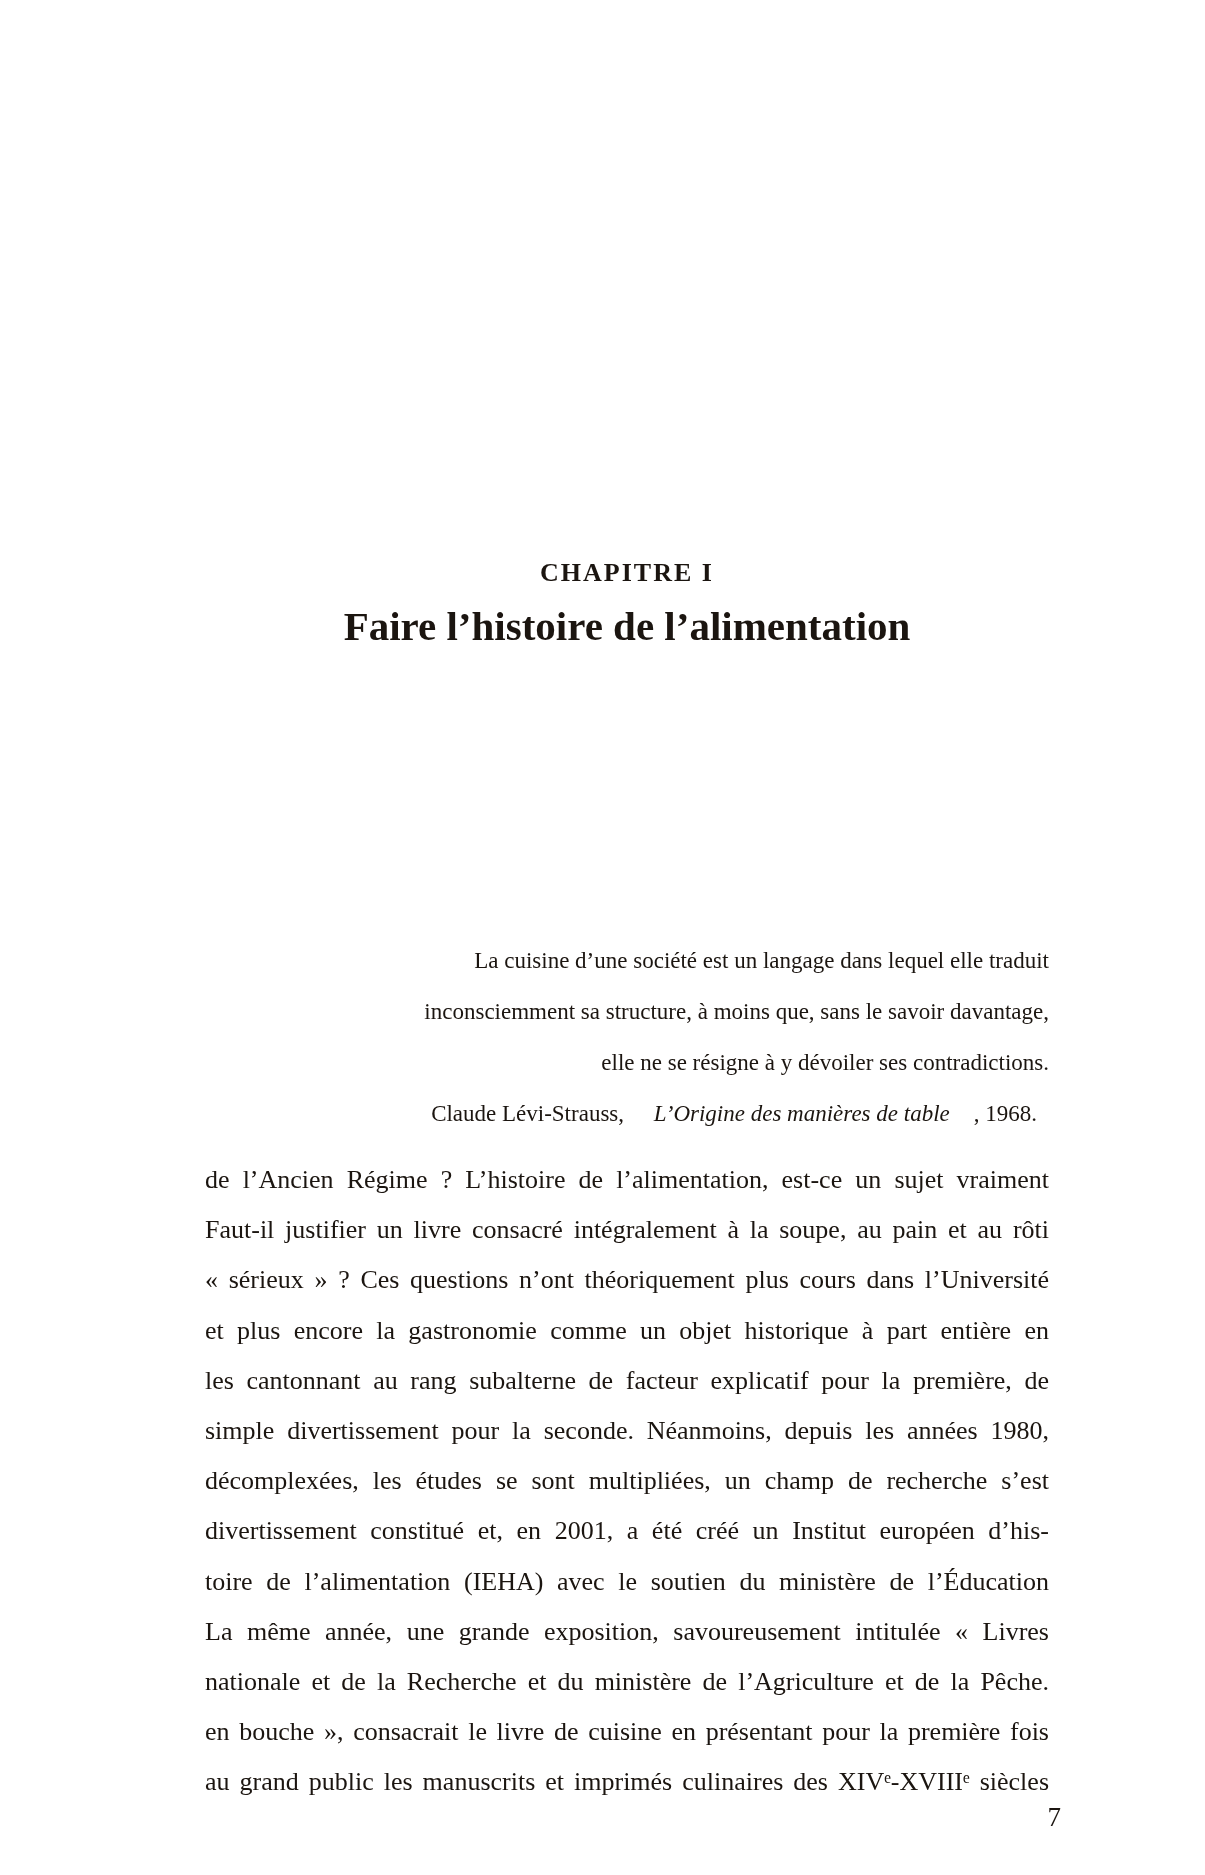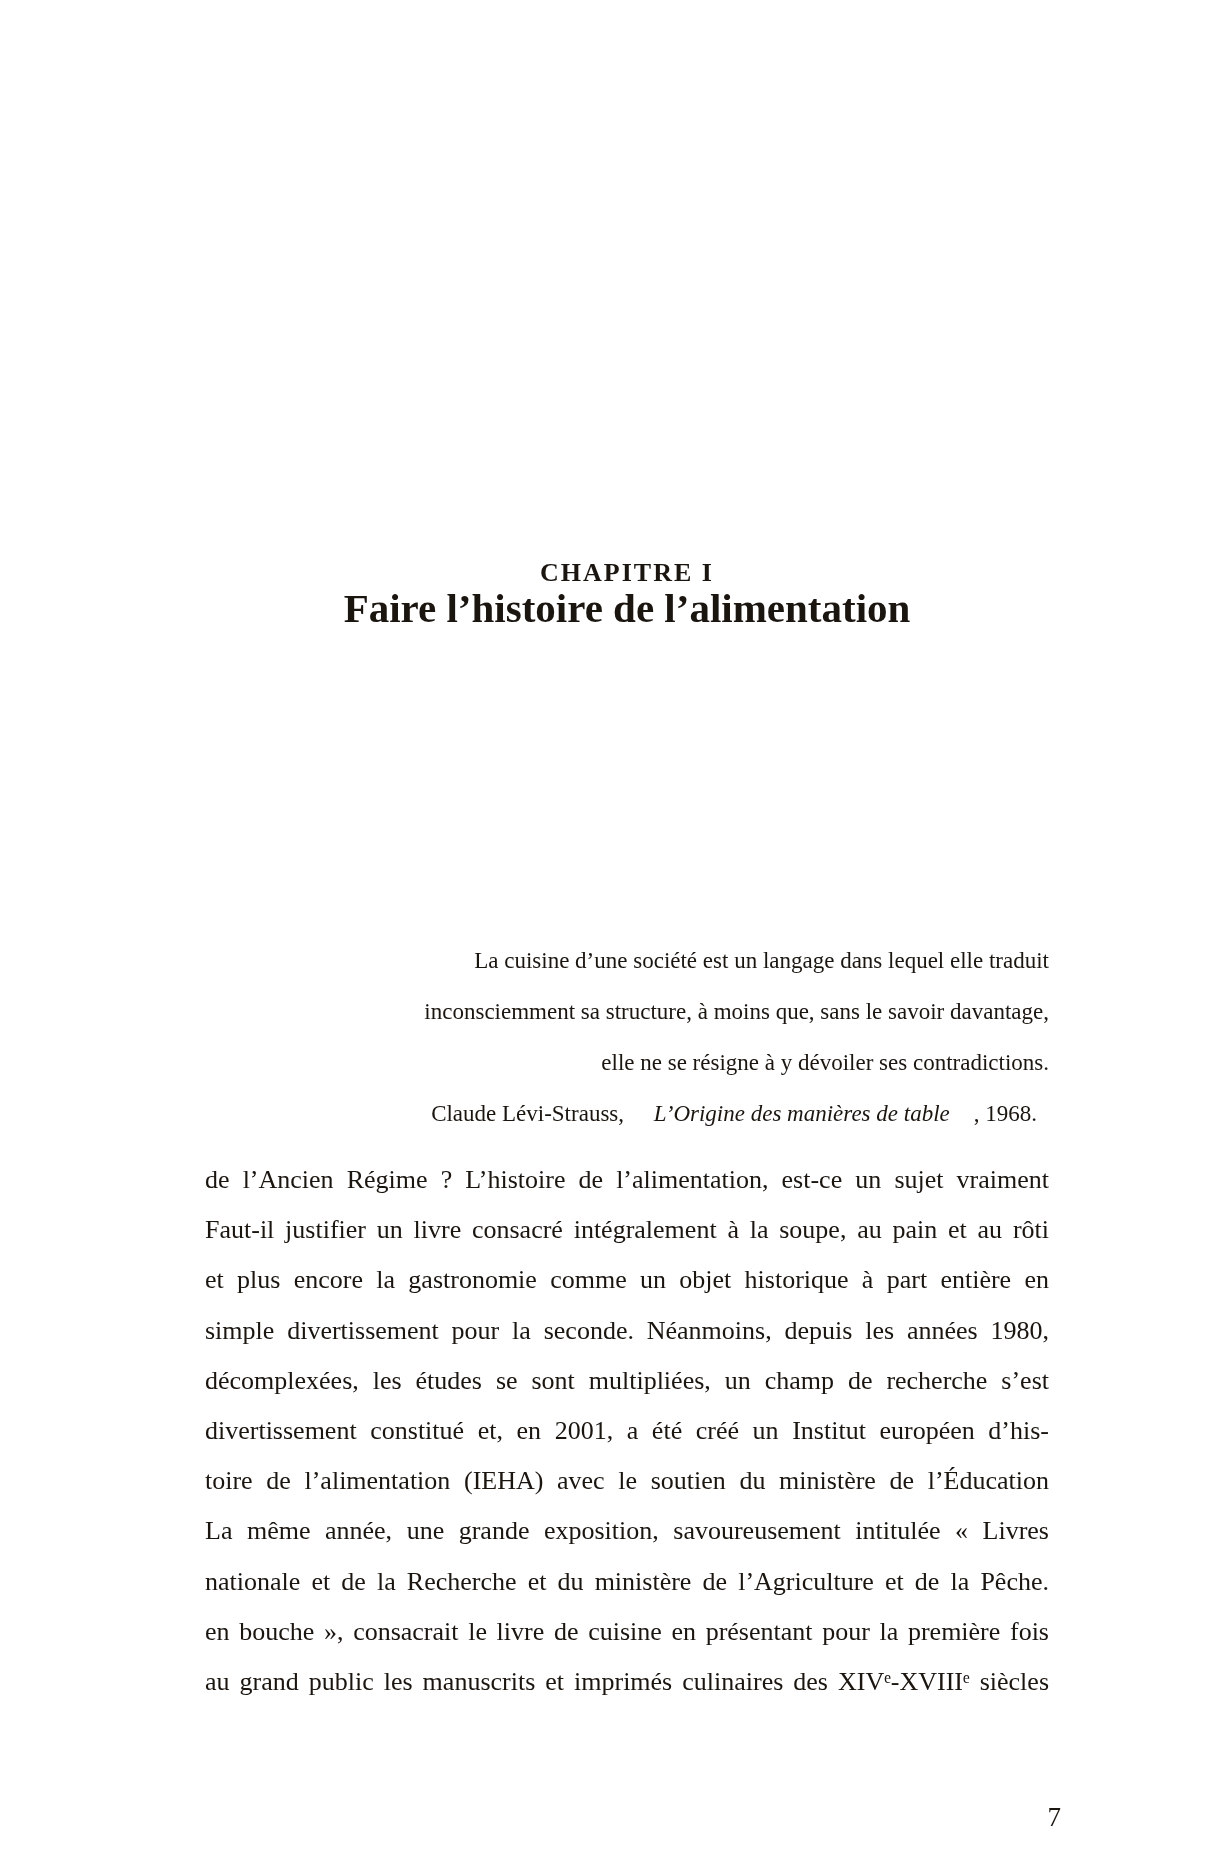--- a/index.html
+++ b/index.html
@@ -22,21 +22,21 @@
     position: absolute;
     top: 522px; left: 157px; width: 868px;
     text-align: center;
     font-size: 26px;
     font-weight: bold;
     letter-spacing: 2px;
     line-height: 30px;
   }
   .chapter-title {
     position: absolute;
-    top: 547px; left: 107px; width: 968px;
+    top: 565px; left: 107px; width: 968px;
     text-align: center;
     font-size: 41px;
     font-weight: bold;
     line-height: 50px;
   }
   .epigraph {
     position: absolute;
     top: 893px; left: 157px; width: 868px;
     text-align: right;
     font-size: 23px;
@@ -76,21 +76,23 @@
   <div class="epigraph">
     <div class="q">La cuisine d’une société est un langage dans lequel elle traduit</div>
     <div class="q">inconsciemment sa structure, à moins que, sans le savoir davantage,</div>
     <div class="q">elle ne se résigne à y dévoiler ses contradictions.</div>
     <div class="attribution"><span>Claude Lévi-Strauss, </span><span class="work">L’Origine des manières de table</span><span>, 1968.</span></div>
   </div>
 
   <div class="body-text">
     <div class="line">de l’Ancien Régime ? L’histoire de l’alimentation, est-ce un sujet vraiment</div>
     <div class="line">Faut-il justifier un livre consacré intégralement à la soupe, au pain et au rôti</div>
+    <div class="line">« sérieux » ? Ces questions n’ont théoriquement plus cours dans l’Université</div>
     <div class="line">et plus encore la gastronomie comme un objet historique à part entière en</div>
+    <div class="line">les cantonnant au rang subalterne de facteur explicatif pour la première, de</div>
     <div class="line">simple divertissement pour la seconde. Néanmoins, depuis les années 1980,</div>
     <div class="line">décomplexées, les études se sont multipliées, un champ de recherche s’est</div>
     <div class="line">divertissement constitué et, en 2001, a été créé un Institut européen d’his-</div>
     <div class="line">toire de l’alimentation (IEHA) avec le soutien du ministère de l’Éducation</div>
     <div class="line">La même année, une grande exposition, savoureusement intitulée « Livres</div>
     <div class="line">nationale et de la Recherche et du ministère de l’Agriculture et de la Pêche.</div>
     <div class="line">en bouche », consacrait le livre de cuisine en présentant pour la première fois</div>
     <div class="line">au grand public les manuscrits et imprimés culinaires des XIVᵉ-XVIIIᵉ siècles</div>
   </div>
 

